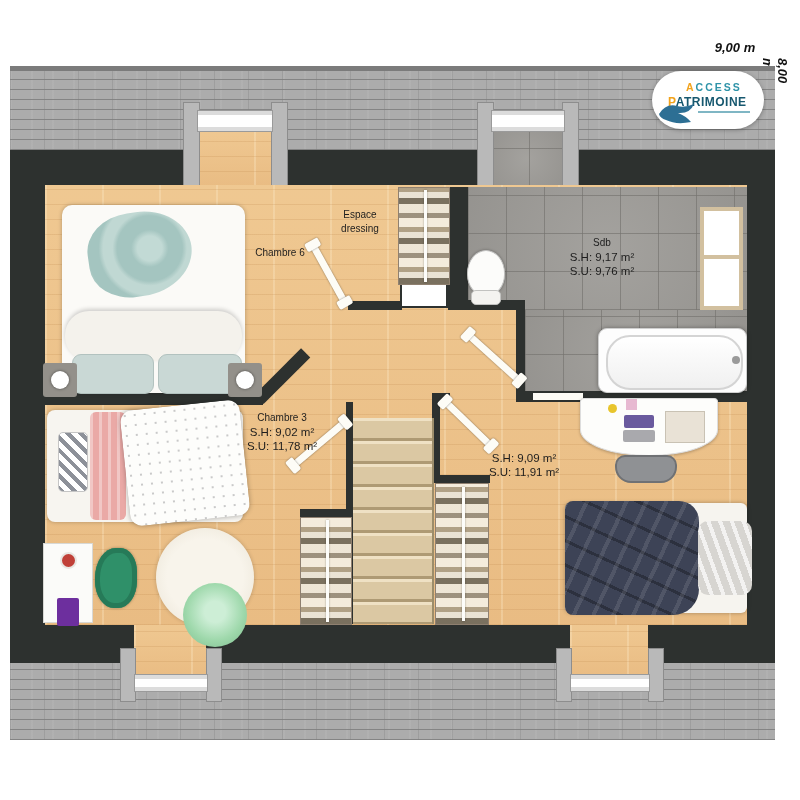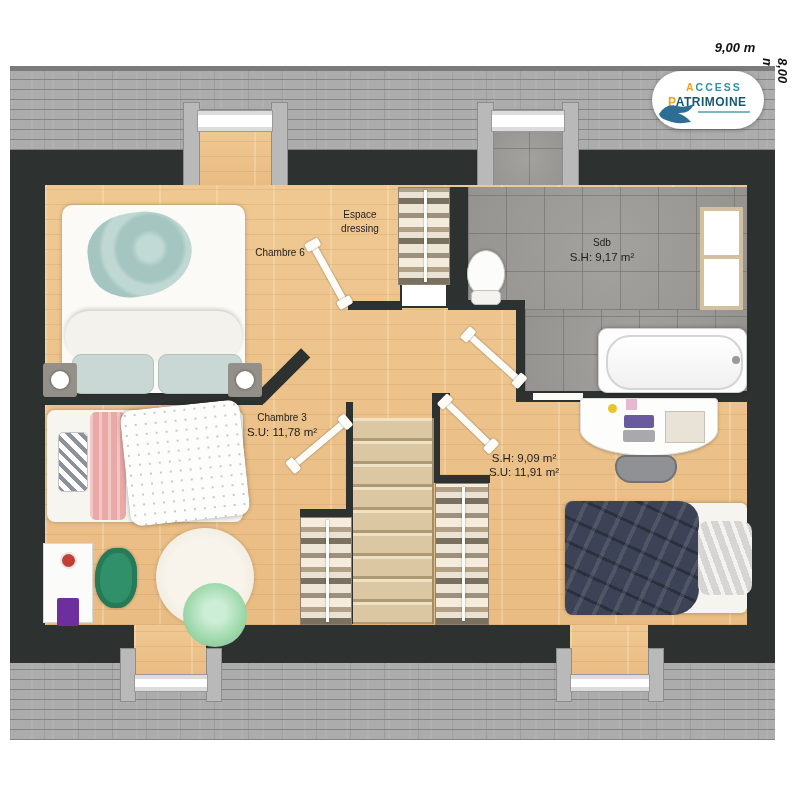--- a/index.html
+++ b/index.html
@@ -169,23 +169,25 @@
     <div class="lbl" style="left:170px;top:180px;width:200px;">
       <div class="nm">Chambre 6</div>
     </div>
     <div class="lbl" style="left:300px;top:142px;width:100px;">
       <div class="nm">Espace</div>
       <div class="nm">dressing</div>
     </div>
     <div class="lbl" style="left:492px;top:170px;width:200px;">
       <div class="nm">Sdb</div>
       <div>S.H: 9,17 m²</div>
+      <div>S.U: 9,76 m²</div>
     </div>
     <div class="lbl" style="left:172px;top:345px;width:200px;">
       <div class="nm">Chambre 3</div>
+      <div>S.H: 9,02 m²</div>
       <div>S.U: 11,78 m²</div>
     </div>
     <div class="lbl" style="left:414px;top:385px;width:200px;">
       <div>S.H: 9,09 m²</div>
       <div>S.U: 11,91 m²</div>
     </div>
 
     <div id="logo" style="left:642px;top:5px;width:112px;height:58px;">
       <div class="l1"><span class="accent">A</span><span>CCESS</span></div>
       <div class="l2"><span class="accent">P</span><span>ATRIMOINE</span></div>

